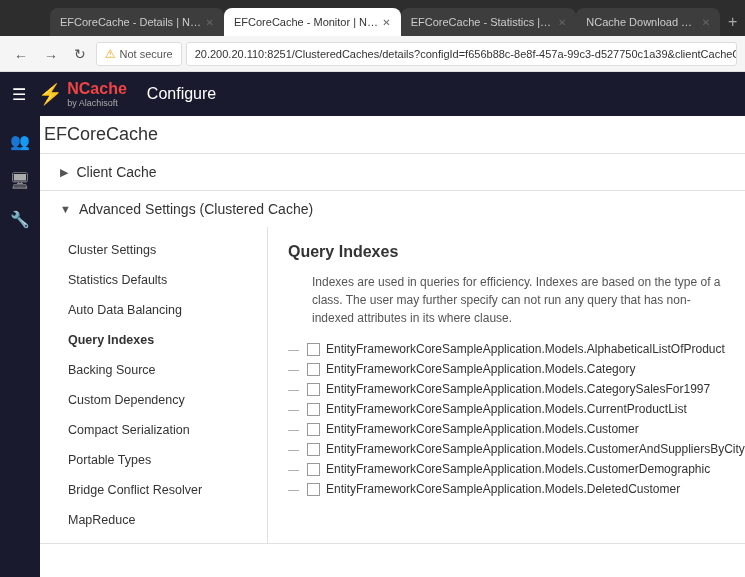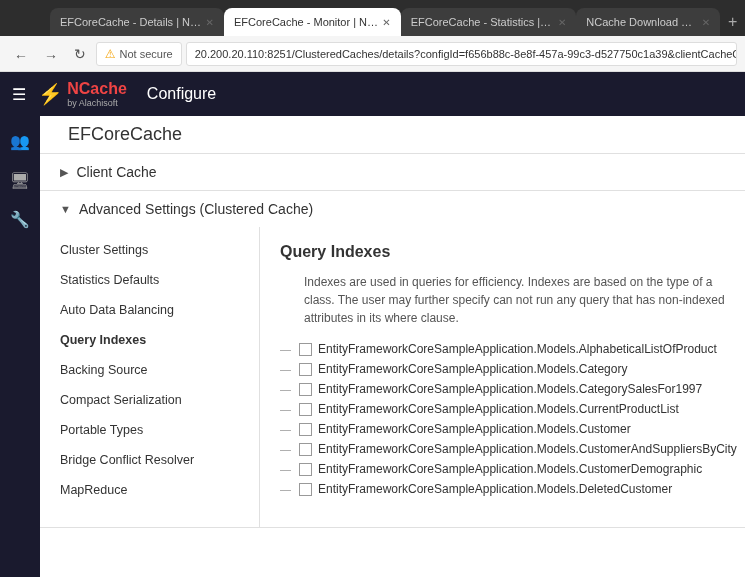--- a/index.html
+++ b/index.html
@@ -39,38 +39,38 @@
 
     
     .icon-sidebar { width: 40px; background: #1a1a2e; display: flex; flex-direction: column; align-items: center; padding-top: 8px; gap: 4px; flex-shrink: 0; }
     .sidebar-icon { color: #aaa; font-size: 16px; padding: 8px 0; cursor: pointer; width: 100%; display: flex; justify-content: center; }
     .sidebar-icon.active { color: #fff; }
 
     
     .page-content { flex: 1; overflow-y: auto; background: #fff; }
 
     
-    .cache-header { padding: 8px 28px; border-bottom: 1px solid #e0e0e0; }
+    .cache-header { padding: 8px 4px; border-bottom: 1px solid #e0e0e0; }
     .cache-name { font-size: 18px; color: #333; font-weight: 500; }
 
     
     .section { border-bottom: 1px solid #e0e0e0; }
     .section-header { display: flex; align-items: center; gap: 8px; padding: 10px 20px; cursor: pointer; background: #fff; }
     .section-arrow { color: #555; font-size: 11px; }
     .section-title { font-size: 14px; color: #333; font-weight: 500; }
 
     
     .advanced-section { border-bottom: 1px solid #e0e0e0; }
     .advanced-header { display: flex; align-items: center; gap: 8px; padding: 10px 20px; cursor: pointer; background: #fff; }
 
     
     .inner-layout { display: flex; padding: 0; min-height: 300px; }
 
     
-    .left-nav { width: 220px; border-right: 1px solid #e0e0e0; padding: 8px 0; flex-shrink: 0; }
+    .left-nav { width: 220px; border-right: 1px solid #e0e0e0; padding: 8px 0; flex-shrink: 0; margin-left: 8px; }
     .left-nav-item { padding: 8px 20px; cursor: pointer; font-size: 12.5px; color: #333; }
     .left-nav-item.active { font-weight: 600; color: #333; }
 
     
     .right-panel { flex: 1; padding: 16px 20px; overflow: auto; }
     .panel-title { font-size: 16px; font-weight: 600; color: #333; margin-bottom: 12px; }
     .panel-description { font-size: 12px; color: #555; line-height: 1.5; margin-bottom: 12px; margin-left: 24px; }
     .panel-select-label { font-size: 12px; color: #333; margin-bottom: 8px; }
     .panel-select-label strong { font-weight: 600; }
 
@@ -182,20 +182,23 @@
             <div class="left-nav-item">
               <span>Auto Data Balancing</span>
             </div>
             <div class="left-nav-item active">
               <span>Query Indexes</span>
             </div>
             <div class="left-nav-item">
               <span>Backing Source</span>
             </div>
             <div class="left-nav-item">
+              <span>Custom Dependency</span>
+            </div>
+            <div class="left-nav-item">
               <span>Compact Serialization</span>
             </div>
             <div class="left-nav-item">
               <span>Portable Types</span>
             </div>
             <div class="left-nav-item">
               <span>Bridge Conflict Resolver</span>
             </div>
             <div class="left-nav-item">
               <span>MapReduce</span>

